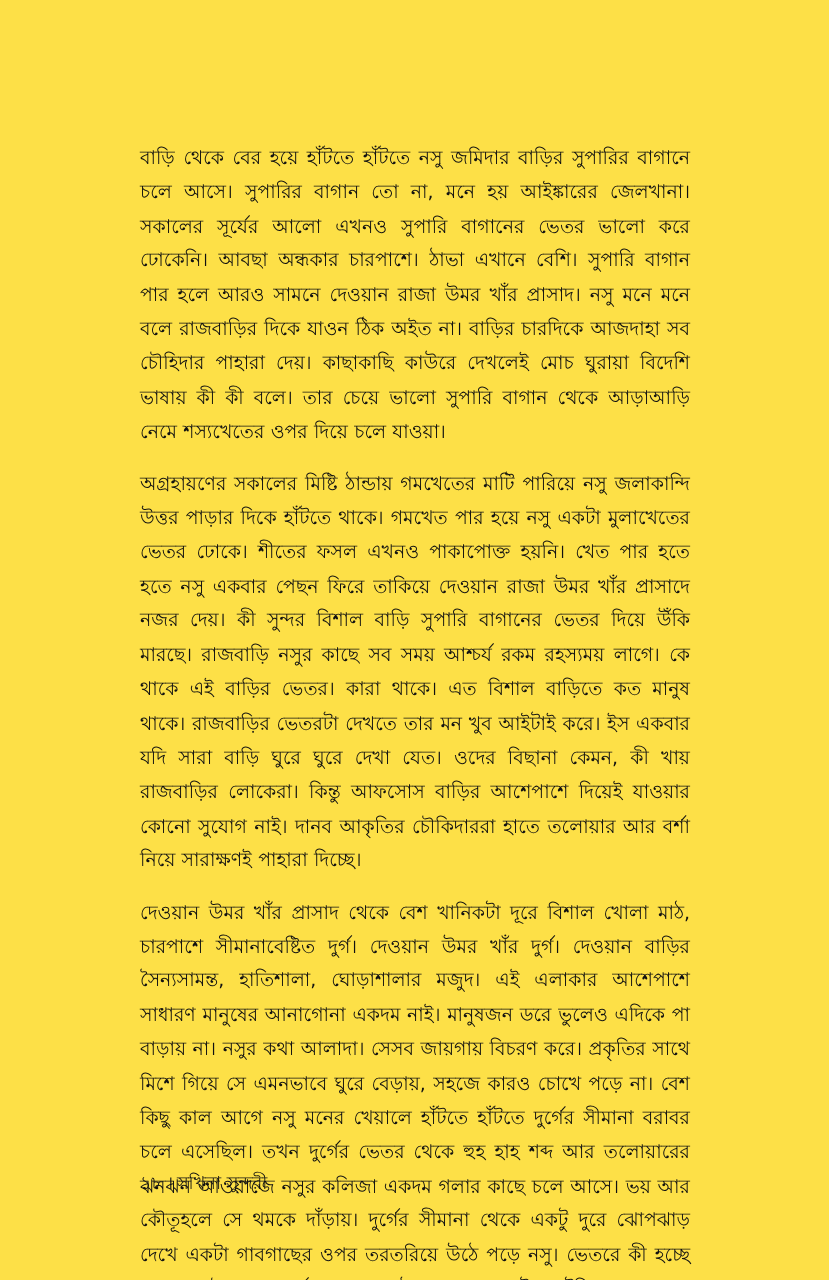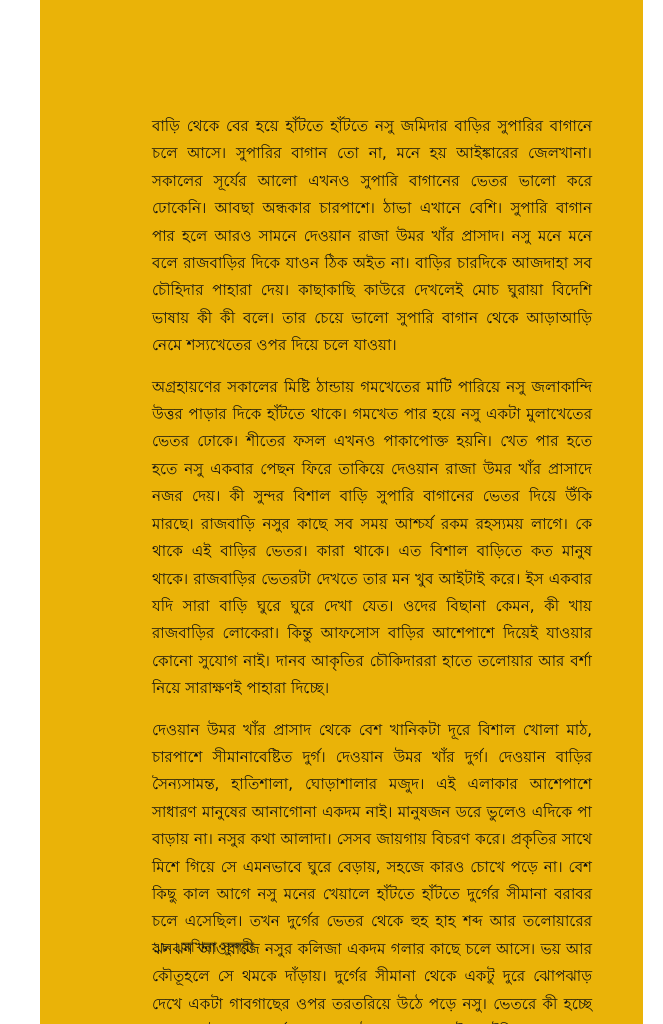--- a/index.html
+++ b/index.html
@@ -4,26 +4,25 @@
 <title>Sakhina Sundari — page</title>
 <style>
   html, body {
     margin: 0;
     padding: 0;
     background: #ffffff;
   }
 
   .page {
     position: relative;
-    width: 603px;
+    width: 663px;
     height: 1024px;
-    background: #eab308;
+    background: #fde047;
     overflow: hidden;
     box-sizing: border-box;
-    margin-left: 40px;
   }
 
   .text-block {
     position: absolute;
     left: 112px;
     top: 113px;
     width: 440px;
   }
 
   .para {

